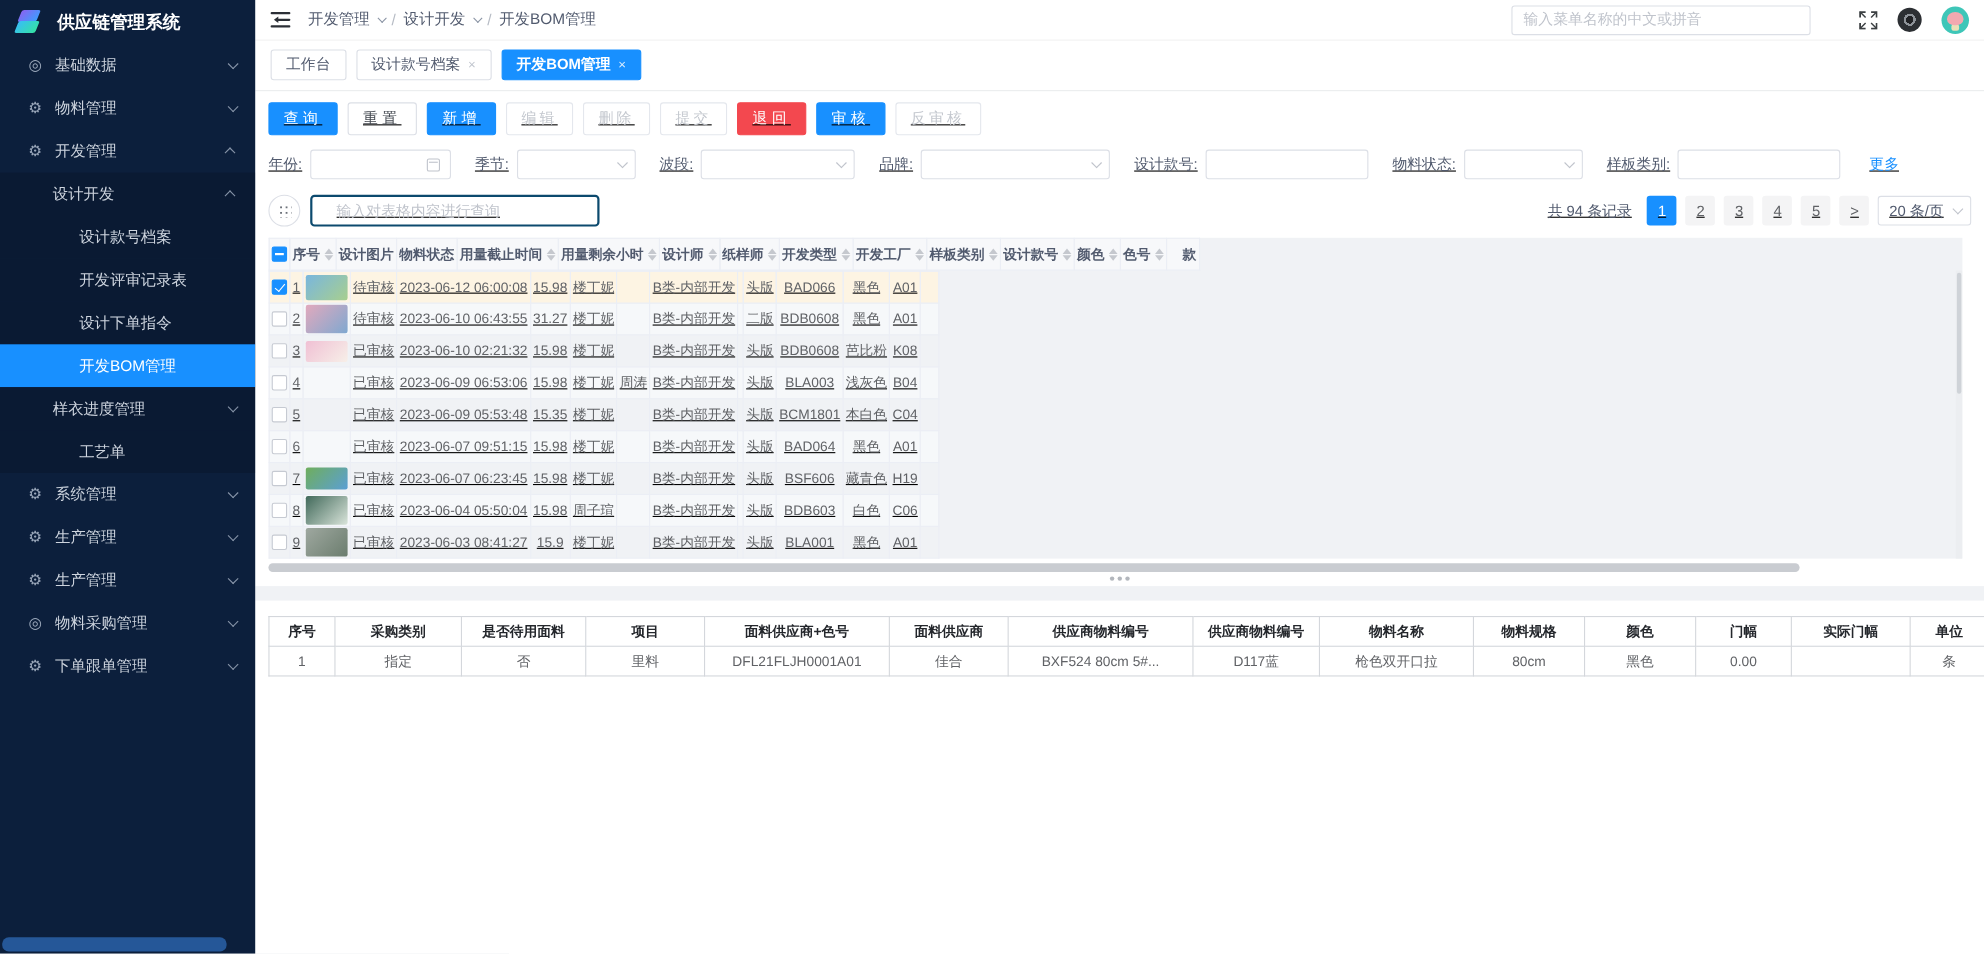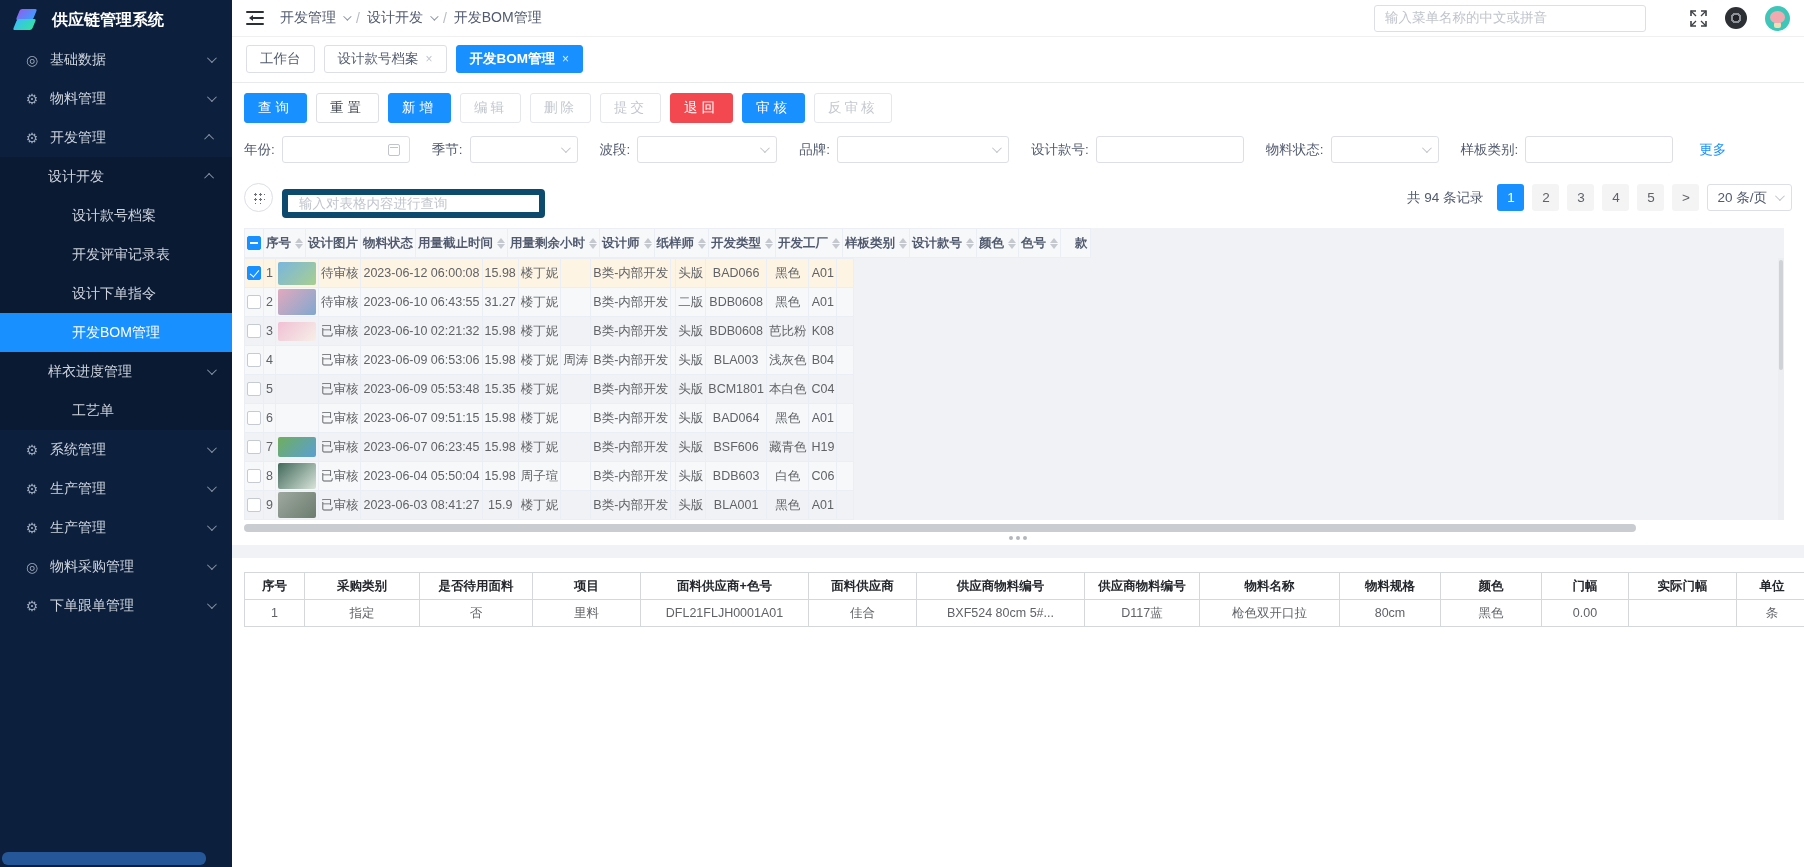--- a/index.html
+++ b/index.html
@@ -44,40 +44,40 @@
   .avatar::before { content:""; position:absolute; left:9px; top:16px; width:7px; height:6px; background:#e8e1b8; border-radius:2px; }
 
   
   .tabbar { background:#fff; display:flex; gap:9px; padding:8px 14px 9px; border-bottom:1px solid #e8eaec; }
   .tab { height:28px; padding:0 13px; border:1px solid #dcdfe6; border-radius:3px; background:#fff; display:flex; align-items:center; gap:7px; font-size:13.5px; color:#515a6e; cursor:pointer; }
   .tab.active { background:#1890ff; border-color:#1890ff; color:#fff; font-weight:bold; }
   .tab .x { font-size:12px; line-height:1; opacity:.85; font-weight:normal; }
   .tab .x.dim { color:#b4bac4; }
 
   
-  .card1 { background:#fff; padding:10px 12px 0; }
+  .card1 { background:#fff; padding:10px 12px 0;text-decoration:underline; }
   .btnrow { display:flex; gap:9px; }
   .btn { height:30px; padding:0 13px; border:1px solid #dcdfe6; border-radius:3px; background:#fff; color:#434850; font-size:13.5px; letter-spacing:4px; display:flex; align-items:center; cursor:pointer; white-space:nowrap; }
   .btn.primary { background:#1890ff; border-color:#1890ff; color:#fff; }
   .btn.danger { background:#f3484f; border-color:#f3484f; color:#fff; }
   .btn.disabled { color:#c3c7ce; border-color:#e4e7ed; cursor:not-allowed; letter-spacing:3px; }
 
   .filterrow { display:flex; align-items:center; margin-top:13px; font-size:13.5px; color:#515a6e; gap:0; }
   .ffield { display:flex; align-items:center; margin-right:22px; }
   .ffield .flabel { margin-right:7px; white-space:nowrap; }
   .fctl { height:27px; border:1px solid #dcdfe6; border-radius:3px; background:#fff; display:flex; align-items:center; justify-content:flex-end; padding:0 9px; }
   .fctl .schev { width:7px; height:7px; border-right:1.4px solid #c0c4cc; border-bottom:1.4px solid #c0c4cc; transform:rotate(45deg) translateY(-2px); }
   .cal-icon { width:12px; height:12px; border:1.3px solid #c0c4cc; border-radius:2px; position:relative; }
   .cal-icon::before { content:""; position:absolute; left:1px; right:1px; top:2px; height:1.3px; background:#c0c4cc; }
   .more-link { color:#1890ff; cursor:pointer; margin-left:4px; }
 
   .toolsrow { display:flex; align-items:center; margin-top:14px; }
   .gridbtn { width:29px; height:29px; border:1px solid #dcdfe6; border-radius:50%; display:flex; align-items:center; justify-content:center; margin-right:9px; cursor:pointer; }
   .gridbtn .dots { width:12px; height:12px; background-image:radial-gradient(#6d727a 1px, transparent 1.3px); background-size:5px 5px; }
-  .tsearch { width:263px; height:29px; border:6px solid #0c4a6e; border-radius:4px; display:flex; align-items:center; padding:0 11px; color:#c0c4cc; font-size:13.5px;margin-top:12px; }
+  .tsearch { width:263px; height:29px; border:2px solid #0c4a6e; border-radius:4px; display:flex; align-items:center; padding:0 22px; color:#c0c4cc; font-size:13.5px; }
   .pag { margin-left:auto; display:flex; align-items:center; gap:8px; font-size:13.5px; color:#515a6e; }
   .pag .total { margin-right:6px;margin-left:28px; }
   .pbtn { min-width:27px; height:27px; background:#f4f4f5; border-radius:3px; display:flex; align-items:center; justify-content:center; color:#606266; padding:0 6px; cursor:pointer; }
   .pbtn.active { background:#1890ff; color:#fff; }
   .psize { height:27px; border:1px solid #dcdfe6; border-radius:3px; padding:0 9px; display:flex; align-items:center; gap:8px; background:#fff; cursor:pointer; }
   .psize .schev { width:7px; height:7px; border-right:1.4px solid #c0c4cc; border-bottom:1.4px solid #c0c4cc; transform:rotate(45deg) translateY(-2px); }
 
   
   .twrap { margin-top:10px; overflow:hidden; position:relative; width:1540px; max-width:100%; }
   table.main { border-collapse:collapse; table-layout:fixed; width:1630px; font-size:12.5px; color:#606266; }

